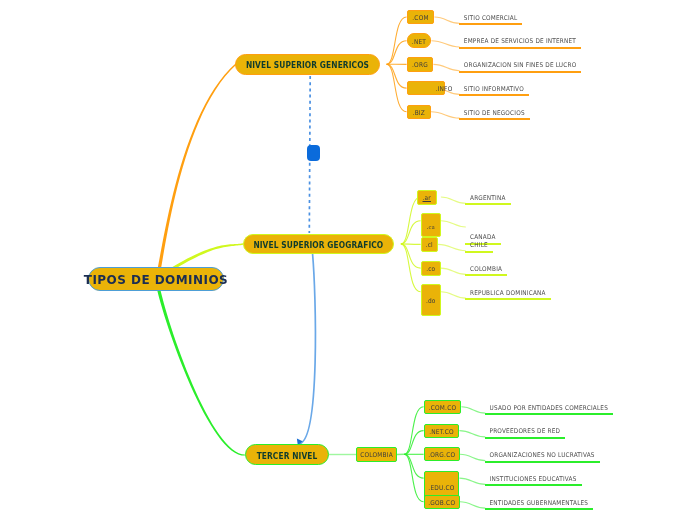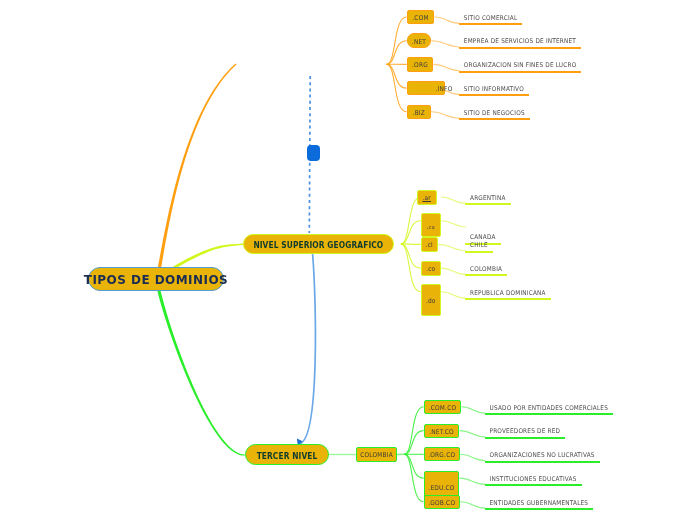--- a/index.html
+++ b/index.html
@@ -68,20 +68,23 @@
     <path d="M 404.2 454.3 C 413.9 454.3 410.4 478.1 423.6 478.1" stroke="#2bee2b" stroke-width="1.1" fill="none" opacity="0.85"></path>
     <path d="M 459.4 478.1 C 471.1 478.1 473.6 484.4 485.3 484.4" stroke="#2bee2b" stroke-width="1.1" fill="none" opacity="0.55"></path>
     <path d="M 404.2 454.3 C 413.9 454.3 410.4 501.8 423.6 501.8" stroke="#2bee2b" stroke-width="1.1" fill="none" opacity="0.85"></path>
     <path d="M 459.9 501.8 C 471.3 501.8 473.9 508.1 485.3 508.1" stroke="#2bee2b" stroke-width="1.1" fill="none" opacity="0.55"></path>
   </svg>
 
   <div class="node root-node" style="left:88px;top:267px;width:136px;height:24px;">
     <span>TIPOS DE DOMINIOS</span>
   </div>
 
+  <div class="node lvl1" style="left:235.2px;top:53.8px;width:144.6px;height:20.8px;border:1.7px solid #ff9f10;">
+    <span>NIVEL SUPERIOR GENERICOS</span>
+  </div>
 
   <div class="node lvl1" style="left:242.9px;top:233.6px;width:150.9px;height:20.8px;border:1.7px solid #d0f81e;">
     <span>NIVEL SUPERIOR GEOGRAFICO</span>
   </div>
 
   <div class="node lvl1" style="left:245px;top:444px;width:84px;height:21.4px;border:1.7px solid #2bee2b;">
     <span>TERCER NIVEL</span>
   </div>
 
   <div class="node mid" style="left:356px;top:446.8px;width:41px;height:15px;border-color:#2bee2b;">

